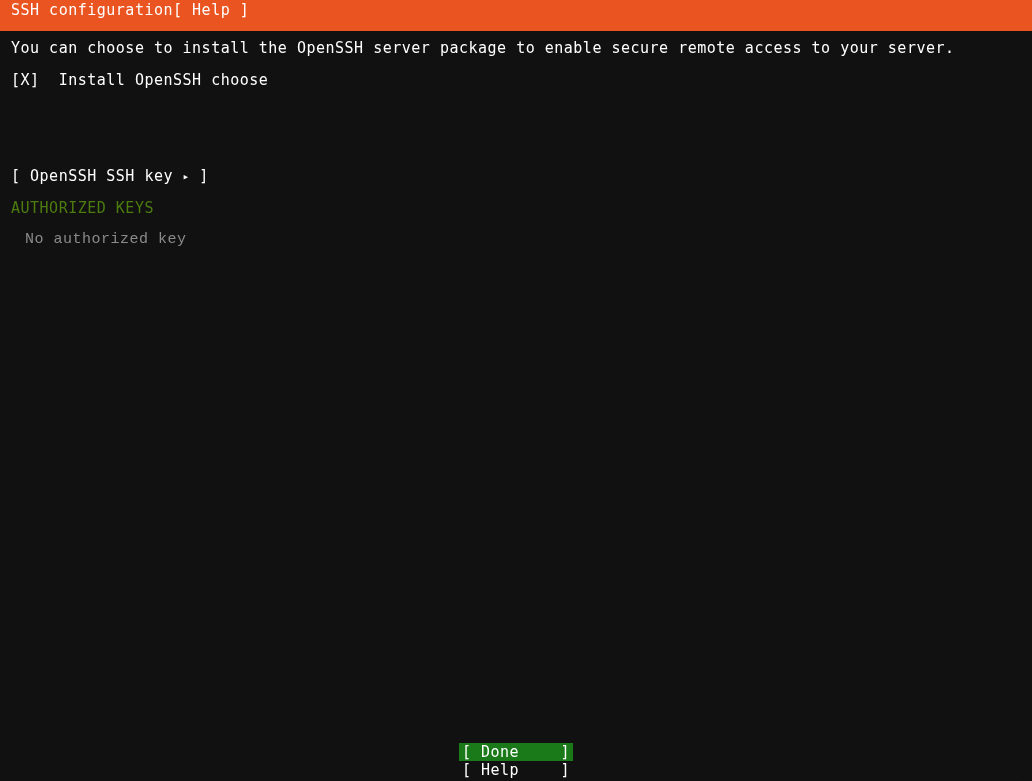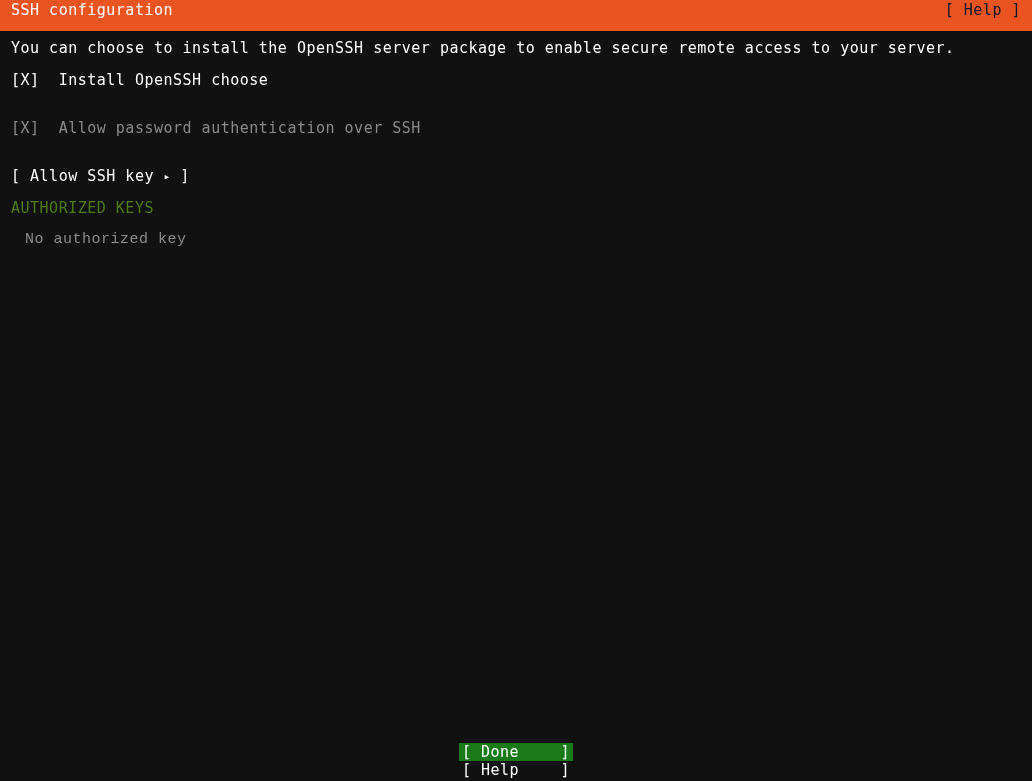--- a/index.html
+++ b/index.html
@@ -23,32 +23,32 @@
   
   .header {
     position: absolute;
     top: 0;
     left: 0;
     width: 1032px;
     height: 31px;
     background: #e95420;
     display: flex;
     align-items: center;
-    justify-content: space-between;
+    justify-content: flex-start;
     box-sizing: border-box;
     padding: 0 11px 12px 11px;
   }
   .header-title {
     color: #ffffff;
     font-size: 15px;
     letter-spacing: 0.5px;
     white-space: pre;
   }
   .header-help {
-    color: #0f172a;
+    color: #ffffff;
     font-size: 15px;
     white-space: pre;
     letter-spacing: 0.5px;
     cursor: default;
   }
 
   
   .screen {
     position: absolute;
     top: 31px;
@@ -115,23 +115,22 @@
   <span class="header-title">SSH configuration</span>
   <span class="header-help">[ Help ]</span>
 </div>
 
 <div class="screen">
 
   <div class="row intro">You can choose to install the OpenSSH server package to enable secure remote access to your server.</div>
 
   <div class="row chk-install"><span>[X]</span><span>  </span><span>Install OpenSSH choose</span></div>
 
-  <div class="row chk-password"><span>[X]</span><span>  </span><span>Allow password authentication over SSH</span></div>
 
-  <div class="row import-key"><span>[</span><span> </span><span>Allow SSH key</span><span> </span><span class="tri">▸</span><span> </span><span>]</span></div>
+  <div class="row import-key"><span>[</span><span> </span><span>OpenSSH SSH key</span><span> </span><span class="tri">▸</span><span> </span><span>]</span></div>
 
   <div class="row keys-head">AUTHORIZED KEYS</div>
 
   <div class="row keys-empty">No authorized key</div>
 
   <div class="buttons">
     <div class="btn btn-done"><span class="lbracket">[</span><span class="blabel">Done</span><span class="rbracket">]</span></div>
 
     <div class="btn btn-back"><span class="lbracket">[</span><span class="blabel">Help</span><span class="rbracket">]</span></div>
   </div>

